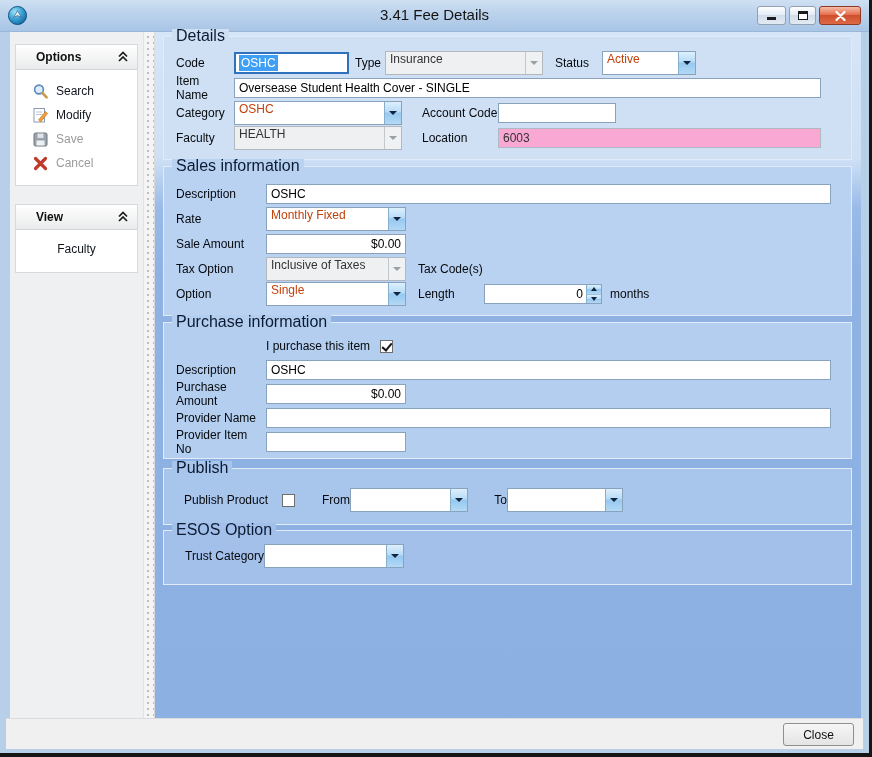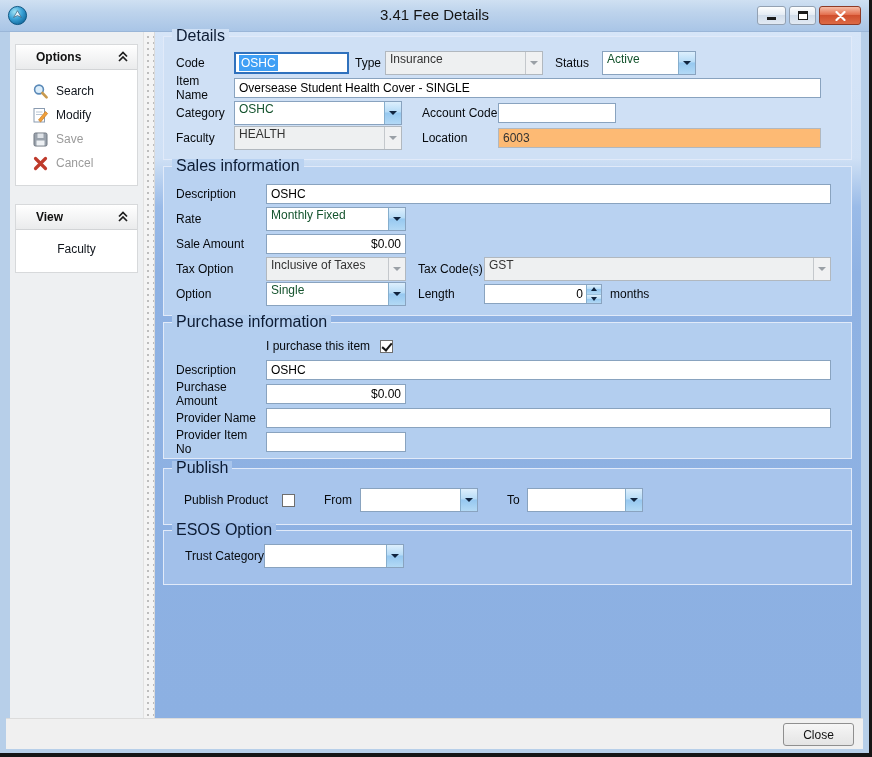--- a/index.html
+++ b/index.html
@@ -87,37 +87,37 @@
   .g-purchase .row { margin-bottom:4px; }
   .lbl { font-size:12px; color:#06090d; flex:0 0 auto; }
   .lbl.w58 { width:58px; } .lbl.w90 { width:90px; } .lbl.w76 { width:76px; }
   .lbl.w66 { width:66px; } .lbl.w84 { width:84px;text-align:right; } .lbl.w98 { width:98px; }
 
   .tin {
     height:20px; border:1px solid #89a3bf; background:#fff;
     font-family:"Liberation Sans", sans-serif; font-size:12px; color:#000;
     padding:0 4px; outline:none;
   }
-  .tin:disabled, .tin.dis { background:#fdba74; border-color:#b1b8bf; color:#333; }
+  .tin:disabled, .tin.dis { background:#f9a8d4; border-color:#b1b8bf; color:#333; }
   .tin.money { text-align:right; }
   .flex1 { flex:1 1 auto; }
 
   
   .code-box {
     width:115px; height:22px; border:2px solid #2f71bd; background:#fff;
     display:flex; align-items:center; padding-left:3px;
   }
   .code-box .sel { background:#3f9ff5; color:#fff; font-size:12px; padding:1px 2px; }
 
   
   .combo {
     height:24px; border:1px solid #89a3bf; background:#fff;
     display:flex; align-items:flex-start; position:relative; flex:0 0 auto;
   }
-  .combo .ctext { flex:1 1 auto; font-size:12px; color:#14532d; padding-left:4px; overflow:hidden; white-space:nowrap; }
+  .combo .ctext { flex:1 1 auto; font-size:12px; color:#c2410c; padding-left:4px; overflow:hidden; white-space:nowrap; }
   .combo .cbtn {
     width:17px; height:100%; flex:0 0 auto;
     background:linear-gradient(#ddeffd,#b7dcf7 45%,#96c8f0 50%,#b3d9f5);
     border-left:1px solid #86aecd;
     display:flex; align-items:center; justify-content:center;
   }
   .arrow-dn { width:0; height:0; border-left:4px solid transparent; border-right:4px solid transparent; border-top:4px solid #10243f; }
   .combo.dis { background:#eef0f1; border-color:#b1b8bf; }
   .combo.dis .ctext { color:#333; }
   .combo.dis .cbtn { background:#f0f1f2; border-left-color:#c4c8cc; }
@@ -148,21 +148,21 @@
     position:absolute; left:6px; top:718px; width:857px; height:31px;
     background:#f0f0f0; border-top:1px solid #dcdcdc;
   }
   .close-btn {
     position:absolute; right:9px; top:4px; width:71px; height:23px;
     background:linear-gradient(#f6f6f6,#e4e4e4); border:1px solid #8f8f8f;
     border-radius:3px; font-family:"Liberation Sans", sans-serif; font-size:12px; color:#111;
   }
 
   .ml6{margin-left:6px;} .ml12{margin-left:12px;}
-  .ml20{margin-left:20px;} .ml24{margin-left:29px;} .mr10{margin-right:10px;} .mr8{margin-right:20px;} .w118{width:118px;} .w140{width:140px;} .w158{width:158px;} .w168{width:168px;} .w94{width:94px;} .w116{width:116px;}
+  .ml20{margin-left:20px;} .ml24{margin-left:19px;text-align:right;} .mr10{margin-right:10px;} .mr8{margin-right:20px;} .w118{width:118px;} .w140{width:140px;} .w158{width:158px;} .w168{width:168px;} .w94{width:94px;} .w116{width:116px;}
   .suffix { font-size:12px; color:#06090d; margin-left:8px; }
 </style>
 </head>
 <body>
 
 <div class="window">
 
   <div class="titlebar">
     <svg class="title-icon" viewBox="0 0 22 22">
       <defs>
@@ -321,26 +321,20 @@
       </div>
       <div class="row">
         <span class="lbl w90">Tax Option</span>
         <div class="combo dis w140">
           <span class="ctext">Inclusive of Taxes</span>
           <span class="cbtn">
               <span class="arrow-dn"></span>
             </span>
         </div>
         <span class="lbl ml12 w66">Tax Code(s)</span>
-        <div class="combo dis flex1 mr10" style="flex:1 1 auto;">
-          <span class="ctext">GST</span>
-          <span class="cbtn">
-              <span class="arrow-dn"></span>
-            </span>
-        </div>
       </div>
       <div class="row">
         <span class="lbl w90">Option</span>
         <div class="combo w140">
           <span class="ctext">Single</span>
           <span class="cbtn">
               <span class="arrow-dn"></span>
             </span>
         </div>
         <span class="lbl ml12 w66">Length</span>

